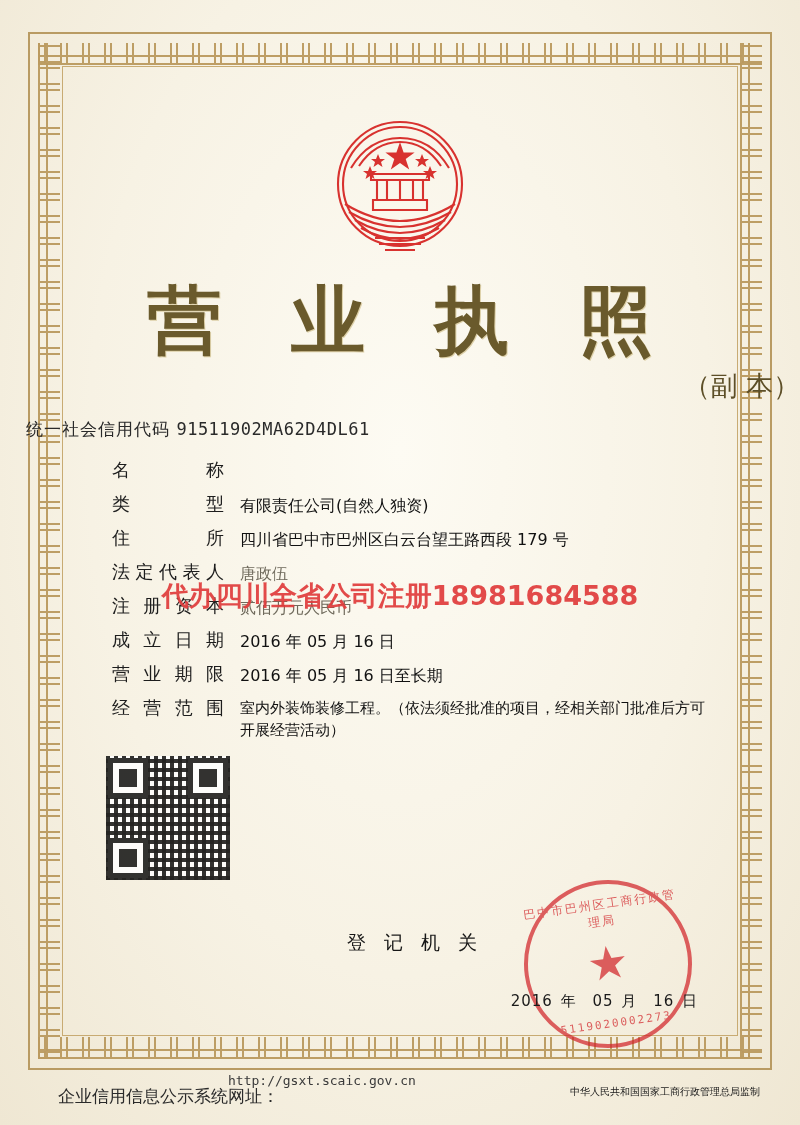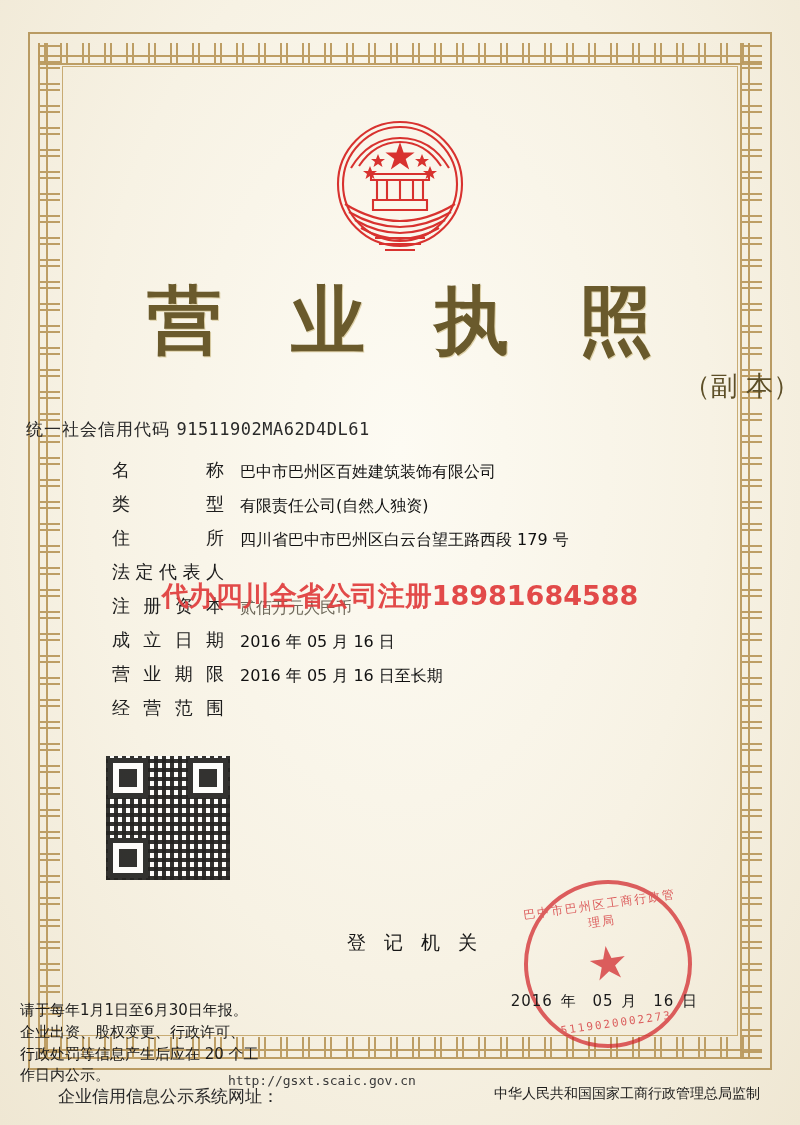--- a/index.html
+++ b/index.html
@@ -279,21 +279,21 @@
     left: 228px;
     top: 1073px;
     font-size: 13px;
     font-family: "DejaVu Sans Mono", "Liberation Mono", monospace;
     color: #3a3a3a;
   }
   .issuer-line {
     position: absolute;
     right: 40px;
     top: 1085px;
-    font-size: 14px;
+    font-size: 10px;
     color: #1b1b1b;
   }
 </style>
 </head>
 <body>
 
 <div id="license">
 
   <div class="border-outer"></div>
   <div class="greek-top"></div>
@@ -335,21 +335,20 @@
     <span>统一社会信用代码</span>
     <span class="code-value">91511902MA62D4DL61</span>
   </div>
 
   <div class="fields">
     <div class="field-row">
       <div class="field-label">
         <span>名</span>
         <span>称</span>
       </div>
-      <div class="field-value">巴中市巴州区百姓建筑装饰有限公司</div>
     </div>
 
     <div class="field-row">
       <div class="field-label">
         <span>类</span>
         <span>型</span>
       </div>
       <div class="field-value bold">有限责任公司(自然人独资)</div>
     </div>
 
@@ -362,20 +361,21 @@
     </div>
 
     <div class="field-row">
       <div class="field-label">
         <span>法</span>
         <span>定</span>
         <span>代</span>
         <span>表</span>
         <span>人</span>
       </div>
+      <div class="field-value faint">唐政伍</div>
     </div>
 
     <div class="field-row">
       <div class="field-label">
         <span>注</span>
         <span>册</span>
         <span>资</span>
         <span>本</span>
       </div>
       <div class="field-value faint">贰佰万元人民币</div>
@@ -401,20 +401,21 @@
       <div class="field-value bold">2016 年 05 月 16 日至长期</div>
     </div>
 
     <div class="field-row">
       <div class="field-label">
         <span>经</span>
         <span>营</span>
         <span>范</span>
         <span>围</span>
       </div>
+      <div class="field-value small">室内外装饰装修工程。（依法须经批准的项目，经相关部门批准后方可开展经营活动）</div>
     </div>
   </div>
 
   <div class="qr">
     <div class="finder f1"></div>
     <div class="finder f2"></div>
     <div class="finder f3"></div>
   </div>
 
   <div class="authority">登 记 机 关</div>
@@ -429,24 +430,18 @@
     <span>2016</span>
     <b>年</b>
     <span>05</span>
     <b>月</b>
     <span>16</span>
     <b>日</b>
   </div>
 
   <div class="watermark">代办四川全省公司注册18981684588</div>
 
-  <div class="footnote">
-    <div>请于每年1月1日至6月30日年报。</div>
-    <div>企业出资、股权变更、行政许可、</div>
-    <div>行政处罚等信息产生后应在 20 个工</div>
-    <div>作日内公示。</div>
-  </div>
 
   <div class="website-line">企业信用信息公示系统网址：</div>
   <div class="website-url">http://gsxt.scaic.gov.cn</div>
   <div class="issuer-line">中华人民共和国国家工商行政管理总局监制</div>
 
 </div>
 
 </body></html>

